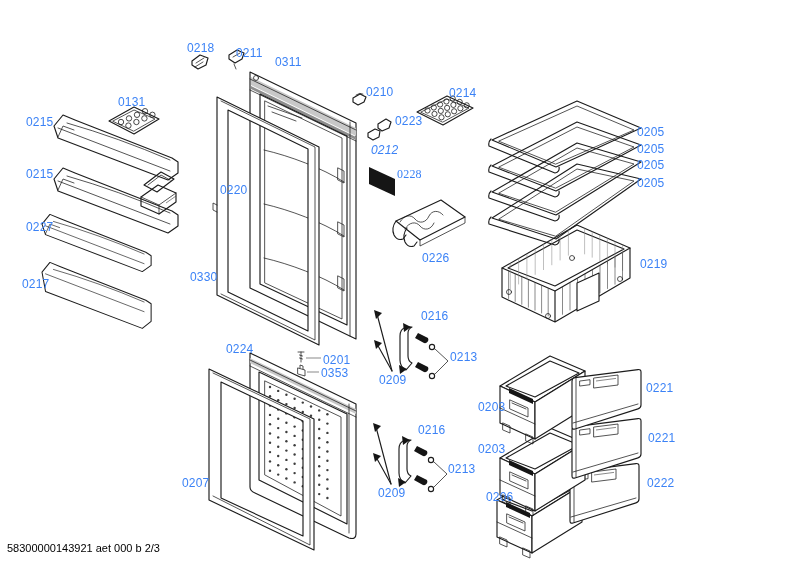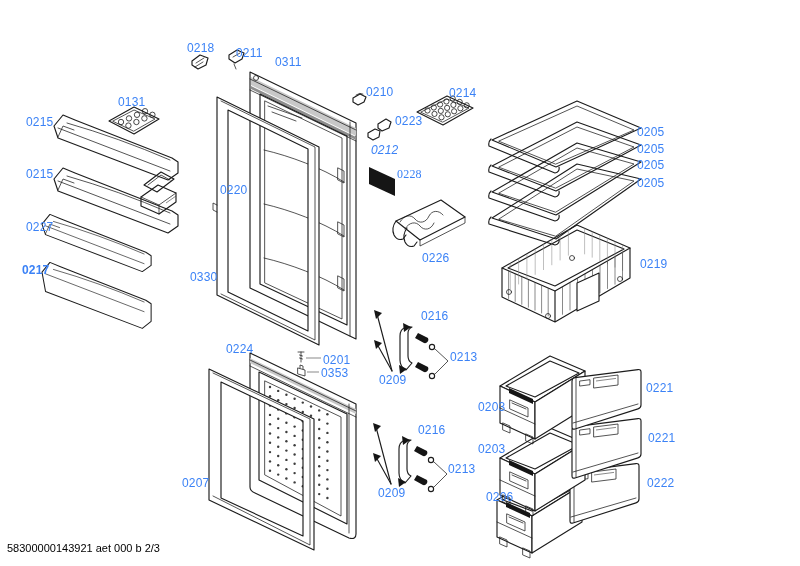--- a/index.html
+++ b/index.html
@@ -391,21 +391,21 @@
 
   <div id="labels">
       <div class="plabel" style="left: 187px; top: 42px;">0218</div>
       <div class="plabel" style="left: 236px; top: 47px;">0211</div>
       <div class="plabel" style="left: 275px; top: 56px;">0311</div>
       <div class="plabel" style="left: 118px; top: 96px;">0131</div>
       <div class="plabel" style="left: 26px; top: 116px;">0215</div>
       <div class="plabel" style="left: 26px; top: 168px;">0215</div>
       <div class="plabel" style="left: 175px; top: 184px; margin-left: 45px;">0220</div>
       <div class="plabel" style="left: 26px; top: 221px;">0227</div>
-      <div class="plabel" style="left: 22px; top: 264px; font-weight: bold;">0217</div>
+      <div class="plabel" style="left: 22px; top: 278px;">0217</div>
       <div class="plabel" style="left: 190px; top: 271px;">0330</div>
       <div class="plabel" style="left: 366px; top: 86px; text-align: right;">0210</div>
       <div class="plabel" style="left: 395px; top: 115px;">0223</div>
       <div class="plabel" style="left: 371px; top: 144px; font-style: italic;">0212</div>
       <div class="plabel" style="left: 449px; top: 87px;">0214</div>
       <div class="plabel" style="left: 397px; top: 168px; font-family: Liberation Serif, serif;">0228</div>
       <div class="plabel" style="left: 422px; top: 252px;">0226</div>
       <div class="plabel" style="left: 637px; top: 126px;">0205</div>
       <div class="plabel" style="left: 637px; top: 143px;">0205</div>
       <div class="plabel" style="left: 637px; top: 159px;">0205</div>

